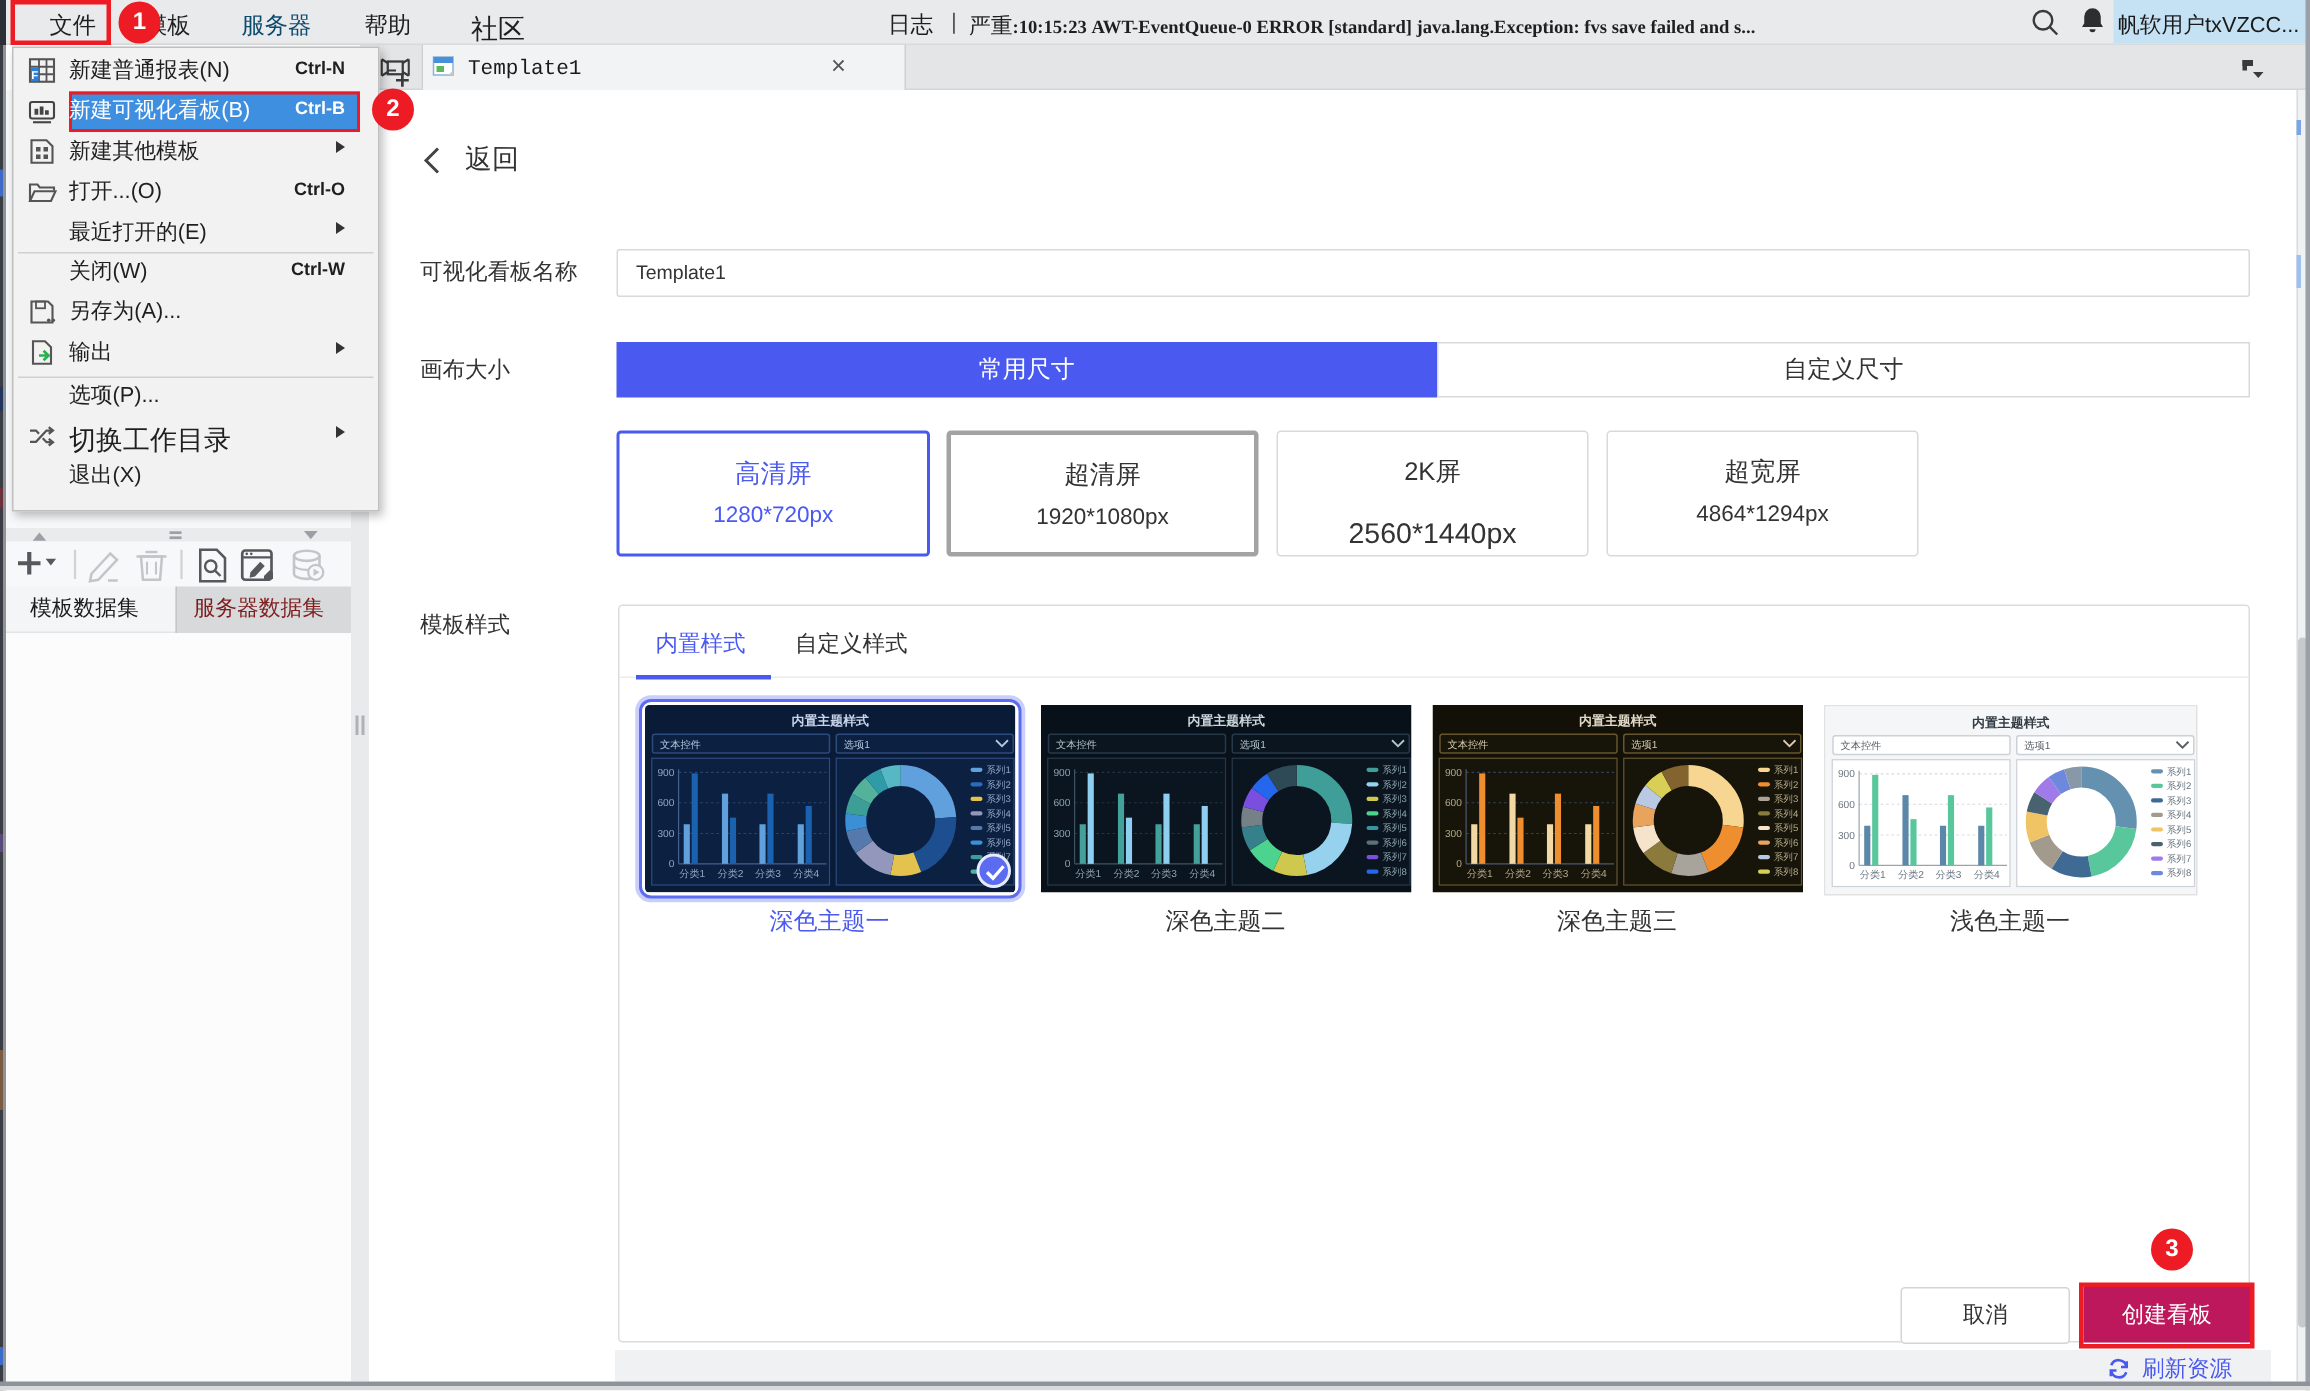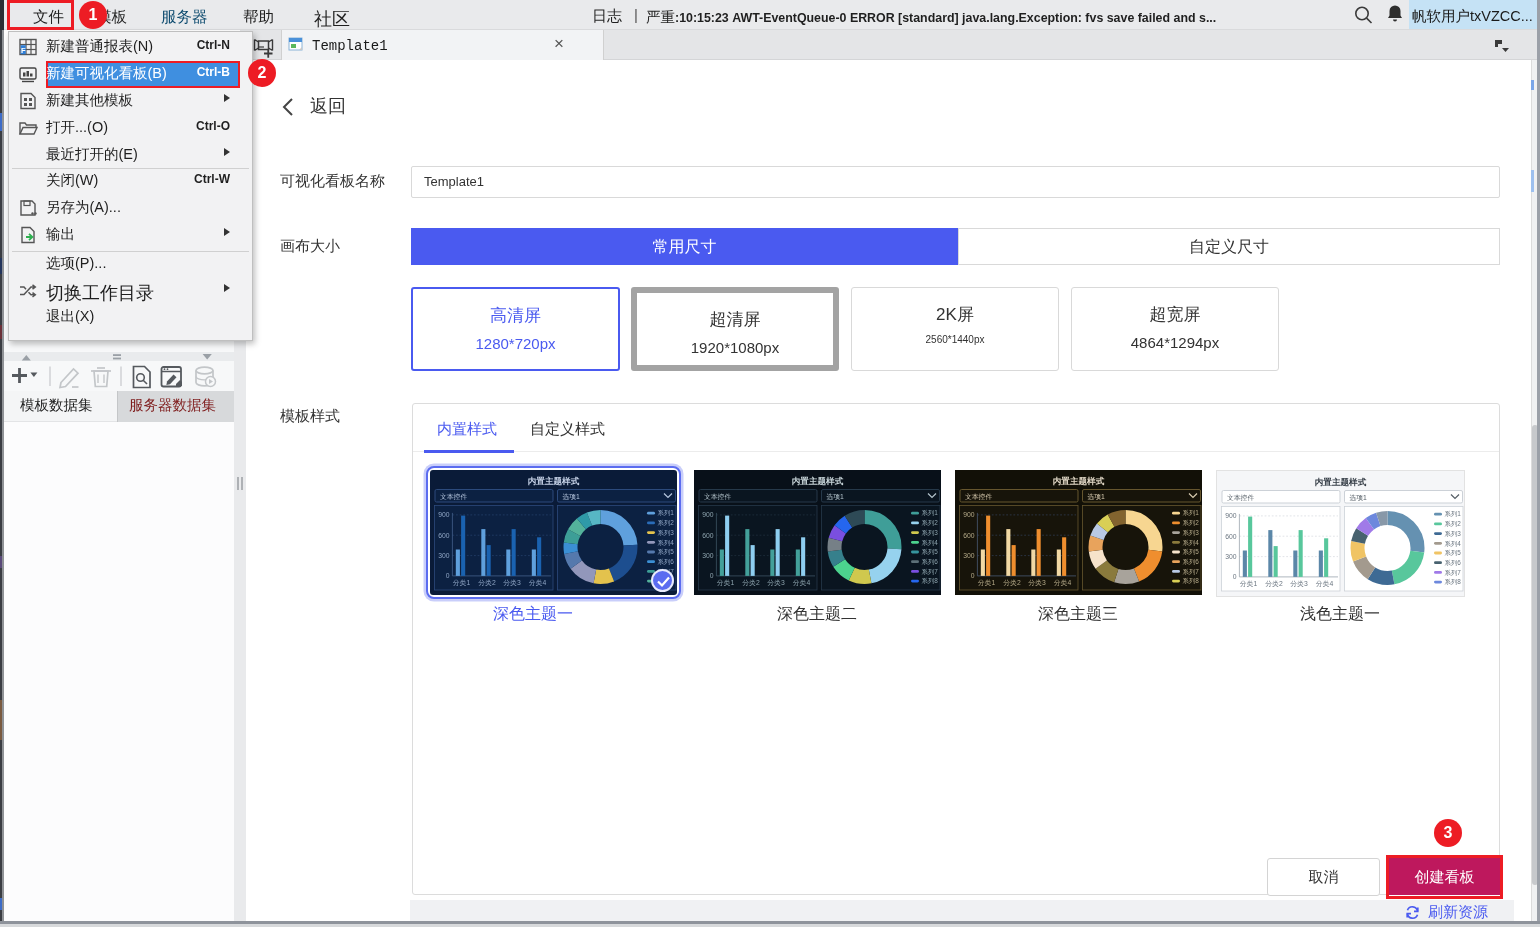--- a/index.html
+++ b/index.html
@@ -18,21 +18,21 @@
 <div class="abs" style="left:0;top:921px;width:1540px;height:3px;background:#8e939b;z-index:70"></div>
 <div class="abs" style="left:0;top:924px;width:1540px;height:3px;background:#d7d9db;z-index:70"></div>
 <div class="abs" style="left:0;top:0;width:1540px;height:30px;background:#e9eaec;border-bottom:1px solid #d9dadc;z-index:5"></div>
 <div class="abs" style="left:33px;top:7px;font-size:15.5px;color:#1f1f1f;z-index:6">文件</div>
 <div class="abs" style="left:96px;top:7px;font-size:15.5px;color:#1f1f1f;z-index:6">模板</div>
 <div class="abs" style="left:161px;top:7px;font-size:15.5px;color:#0c4a6e;z-index:6">服务器</div>
 <div class="abs" style="left:243px;top:7px;font-size:15.5px;color:#1f1f1f;z-index:6">帮助</div>
 <div class="abs" style="left:314px;top:7px;font-size:18px;color:#1f1f1f;z-index:6">社区</div>
 <div class="abs" style="left:592px;top:7px;font-size:15px;color:#1f1f1f;z-index:6">日志</div>
 <div class="abs" style="left:634px;top:6px;font-size:15px;color:#555;z-index:6">|</div>
-<div class="abs" style="left:646px;top:8px;font-size:14px;color:#1f1f1f;z-index:6;font-family:'Liberation Sans',sans-serif"><span style="font-size:14.5px">严重</span><span style="font-family:Liberation Sans, sans-serif;font-weight:bold;font-size:12.4px">:10:15:23 AWT-EventQueue-0 ERROR [standard] java.lang.Exception: fvs save failed and s...</span></div>
+<div class="abs" style="left:646px;top:8px;font-size:14px;color:#1f1f1f;z-index:6;font-family:'Liberation Sans',sans-serif"><span style="font-size:14.5px">严重</span><span style="font-family:Liberation Serif, serif;font-weight:bold;font-size:12.4px">:10:15:23 AWT-EventQueue-0 ERROR [standard] java.lang.Exception: fvs save failed and s...</span></div>
 <svg class="abs" style="left:1353px;top:5px;z-index:6" width="21" height="21" viewBox="0 0 21 21">
     <circle cx="9" cy="8.5" r="6.2" fill="none" stroke="#3a3a3a" stroke-width="1.6"></circle>
     <line x1="13.6" y1="13.1" x2="18.5" y2="18" stroke="#3a3a3a" stroke-width="1.6"></line>
   </svg>
 <svg class="abs" style="left:1387px;top:4px;z-index:6" width="16" height="20" viewBox="0 0 16 20">
     <path d="M8 1.5 a5.5 5.5 0 0 1 5.5 5.5 v4.5 l1.5 2.5 h-14 L2.5 11.5 V7 a5.5 5.5 0 0 1 5.5-5.5 z" fill="#2e2e2e"></path>
     <path d="M6 15.5 a2 2 0 0 0 4 0" fill="#2e2e2e"></path>
   </svg>
 <div class="abs" style="left:1409px;top:0;width:131px;height:29px;background:#c5e2f5;z-index:6"></div>
 <div class="abs" style="left:1412px;top:7px;font-size:14.5px;color:#1a1a1a;z-index:7;white-space:nowrap">帆软用户txVZCC...</div>
@@ -112,27 +112,27 @@
 <div class="abs" style="left:280px;top:172px;font-size:15px;color:#333;z-index:6">可视化看板名称</div>
 <div class="abs" style="left:411px;top:166px;width:1089px;height:32px;border:1px solid #d9d9d9;border-radius:2px;background:#fff;z-index:6"></div>
 <div class="abs" style="left:424px;top:174px;font-size:13px;color:#333;z-index:7">Template1</div>
 <div class="abs" style="left:280px;top:237px;font-size:15px;color:#333;z-index:6">画布大小</div>
 <div class="abs" style="left:411px;top:228px;width:547px;height:37px;background:#4a5af0;color:#fff;font-size:16px;text-align:center;line-height:37px;z-index:6">常用尺寸</div>
 <div class="abs" style="left:958px;top:228px;width:542px;height:37px;background:#fff;border:1px solid #d9d9d9;color:#333;font-size:16px;text-align:center;line-height:35px;z-index:6">自定义尺寸</div>
 <div class="abs" style="left:411px;top:287px;width:209px;height:84px;border:2px solid #4a5af0;border-radius:3px;background:#fff;z-index:6;text-align:center;color:#4a5af0">
     <div style="margin-top:15px;font-size:17px">高清屏</div>
     <div style="margin-top:8px;font-size:15px">1280*720px</div>
   </div>
-<div class="abs" style="left:631px;top:287px;width:208px;height:84px;border:6px solid #a3a3a3;border-radius:3px;background:#fff;z-index:6;text-align:center;color:#333">
+<div class="abs" style="left:631px;top:287px;width:208px;height:84px;border:3px solid #a3a3a3;border-radius:3px;background:#fff;z-index:6;text-align:center;color:#333">
     <div style="margin-top:15px;font-size:17px">超清屏</div>
     <div style="margin-top:8px;font-size:15px">1920*1080px</div>
   </div>
 <div class="abs" style="left:851px;top:287px;width:208px;height:84px;border:1px solid #d9d9d9;border-radius:3px;background:#fff;z-index:6;text-align:center;color:#333">
     <div style="margin-top:15px;font-size:17px">2K屏</div>
-    <div style="margin-top:8px;font-size:10px">2560*1440px</div>
+    <div style="margin-top:20px;font-size:19px">2560*1440px</div>
   </div>
 <div class="abs" style="left:1071px;top:287px;width:208px;height:84px;border:1px solid #d9d9d9;border-radius:3px;background:#fff;z-index:6;text-align:center;color:#333">
     <div style="margin-top:15px;font-size:17px">超宽屏</div>
     <div style="margin-top:8px;font-size:15px">4864*1294px</div>
   </div>
 <div class="abs" style="left:280px;top:407px;font-size:15px;color:#333;z-index:6">模板样式</div>
 <div class="abs" style="left:412px;top:403px;width:1088px;height:492px;border:1px solid #dcdcdc;border-radius:3px;background:#fff;z-index:6"></div>
 <div class="abs" style="left:437px;top:420px;font-size:15px;color:#4a5af0;z-index:7">内置样式</div>
 <div class="abs" style="left:530px;top:420px;font-size:15px;color:#333;z-index:7">自定义样式</div>
 <div class="abs" style="left:413px;top:451px;width:1086px;height:1px;background:#ececec;z-index:7"></div>
@@ -372,21 +372,21 @@
       <rect x="217" y="100.0" width="8" height="2.8" rx="1.4" fill="#a07ae8"></rect>
       <text x="227.5" y="103.6" font-size="6.4" fill="#6b7681" font-family="Liberation Sans,sans-serif">系列7</text>
       <rect x="217" y="109.7" width="8" height="2.8" rx="1.4" fill="#6d88dd"></rect>
       <text x="227.5" y="113.3" font-size="6.4" fill="#6b7681" font-family="Liberation Sans,sans-serif">系列8</text>
     </svg>
   </div>
 <div class="abs" style="left:651px;top:569px;width:23px;height:23px;border-radius:50%;background:#5b6cf0;border:2px solid #e8ebfd;z-index:9"></div>
 <svg class="abs" style="left:656px;top:575px;z-index:10" width="15" height="13" viewBox="0 0 15 13">
     <path d="M2 6.5 l4 4 L 13 2.5" stroke="#fff" stroke-width="2.2" fill="none"></path>
   </svg>
-<div class="abs" style="left:493px;top:604px;width:120px;font-size:16px;color:#4a5af0;z-index:7">深色主题一</div>
+<div class="abs" style="left:493px;top:604px;width:120px;text-align:center;font-size:16px;color:#4a5af0;z-index:7">深色主题一</div>
 <div class="abs" style="left:757px;top:604px;width:120px;text-align:center;font-size:16px;color:#333;z-index:7">深色主题二</div>
 <div class="abs" style="left:1018px;top:604px;width:120px;text-align:center;font-size:16px;color:#333;z-index:7">深色主题三</div>
 <div class="abs" style="left:1280px;top:604px;width:120px;text-align:center;font-size:16px;color:#333;z-index:7">浅色主题一</div>
 <div class="abs" style="left:1267px;top:858px;width:113px;height:38px;border:1px solid #d4d4d4;border-radius:3px;background:#fff;color:#333;font-size:15px;text-align:center;line-height:36px;z-index:7">取消</div>
 <div class="abs" style="left:1389px;top:858px;width:111px;height:37px;background:#be185d;color:#fff;font-size:15px;text-align:center;line-height:37px;z-index:7">创建看板</div>
 <div class="abs" style="left:410px;top:900px;width:1104px;height:21px;background:#f0f1f3;z-index:6"></div>
 <svg class="abs" style="left:1405px;top:905px;z-index:7" width="15" height="15" viewBox="0 0 15 15">
     <path d="M12.5 6 a5.2 5.2 0 0 0 -10 -0.8 M2.5 9 a5.2 5.2 0 0 0 10 0.8" fill="none" stroke="#4a5af0" stroke-width="1.7"></path>
     <path d="M12.8 2.5 v3.8 h-3.8" fill="none" stroke="#4a5af0" stroke-width="1.7"></path>
     <path d="M2.2 12.5 v-3.8 h3.8" fill="none" stroke="#4a5af0" stroke-width="1.7"></path>

